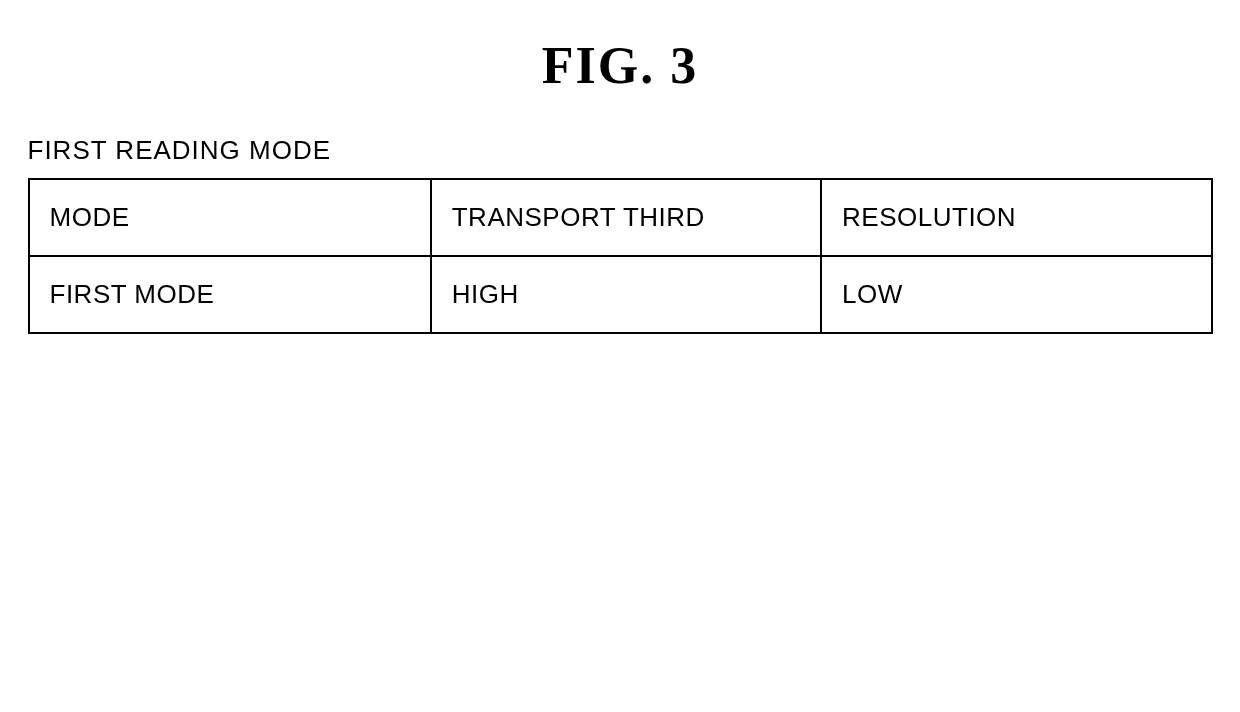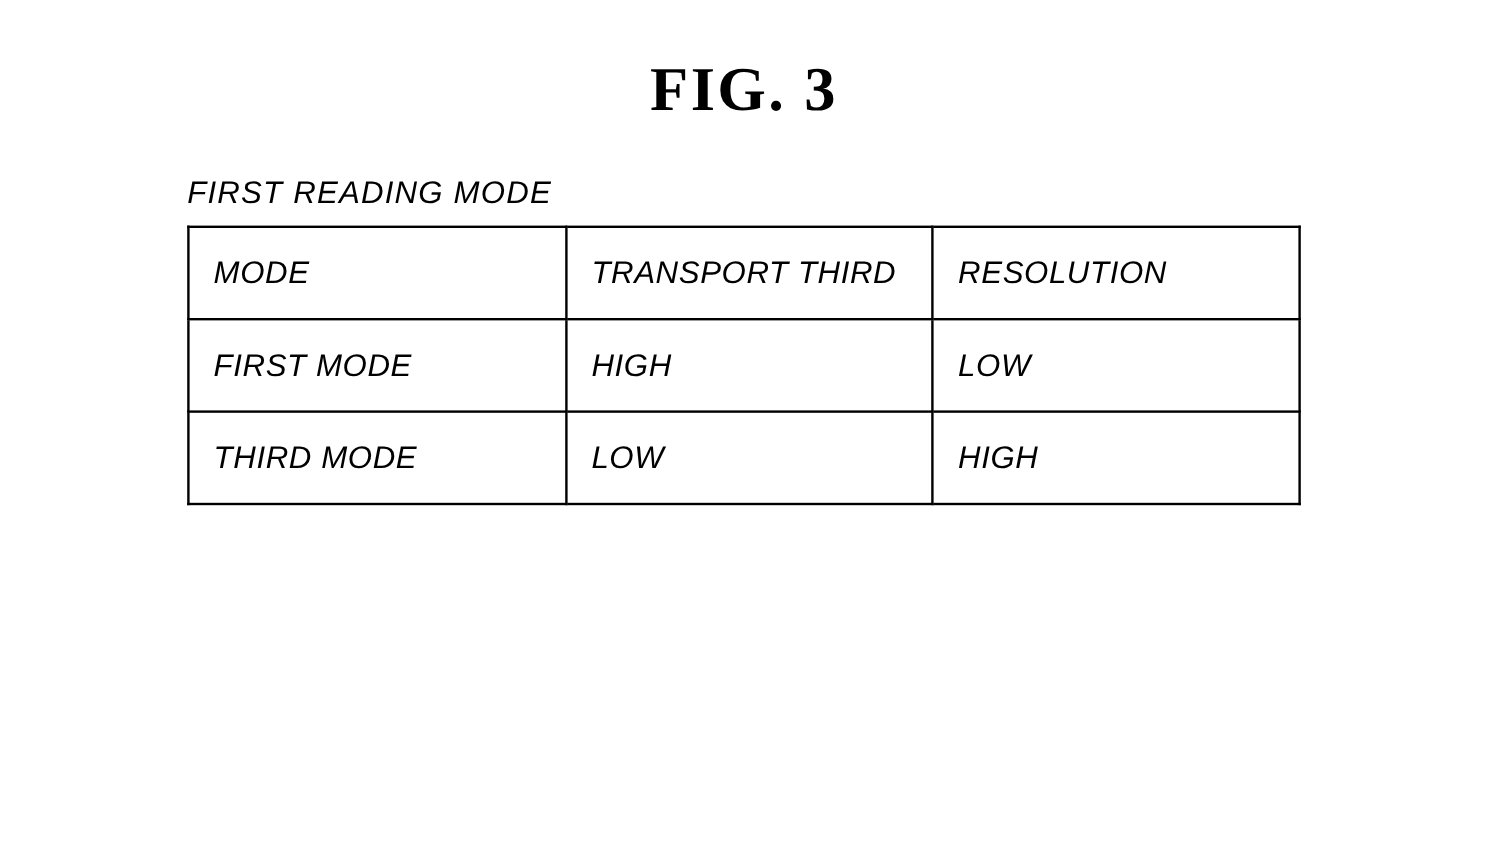--- a/index.html
+++ b/index.html
@@ -17,31 +17,30 @@
       flex-direction: column;
       align-items: center;
       justify-content: flex-start;
       overflow: hidden;
     }
 
     .page-title {
       font-size: 52px;
       font-weight: bold;
       font-family: 'Times New Roman', serif;
-      margin-top: 46px;
+      margin-top: 36px;
       margin-bottom: 40px;
       letter-spacing: 2px;
     }
 
     .content-area {
-      width: 928px;
+      width: 1185px;
       display: flex;
       flex-direction: column;
       align-items: flex-start;
-      font-style: italic;
     }
 
     .section-label {
       font-size: 26px;
       font-weight: normal;
       font-family: Arial, sans-serif;
       margin-bottom: 12px;
       letter-spacing: 1px;
     }
 
@@ -91,21 +90,16 @@
         <th class="col-transport">TRANSPORT THIRD</th>
         <th class="col-resolution">RESOLUTION</th>
       </tr>
     </thead>
     <tbody id="table-body">
     <tr>
           <td>FIRST MODE</td>
           <td>HIGH</td>
           <td>LOW</td>
         </tr>
-        <tr>
-          <td>THIRD MODE</td>
-          <td>LOW</td>
-          <td>HIGH</td>
-        </tr>
       </tbody>
   </table>
 
 </div>
 
 </body></html>

